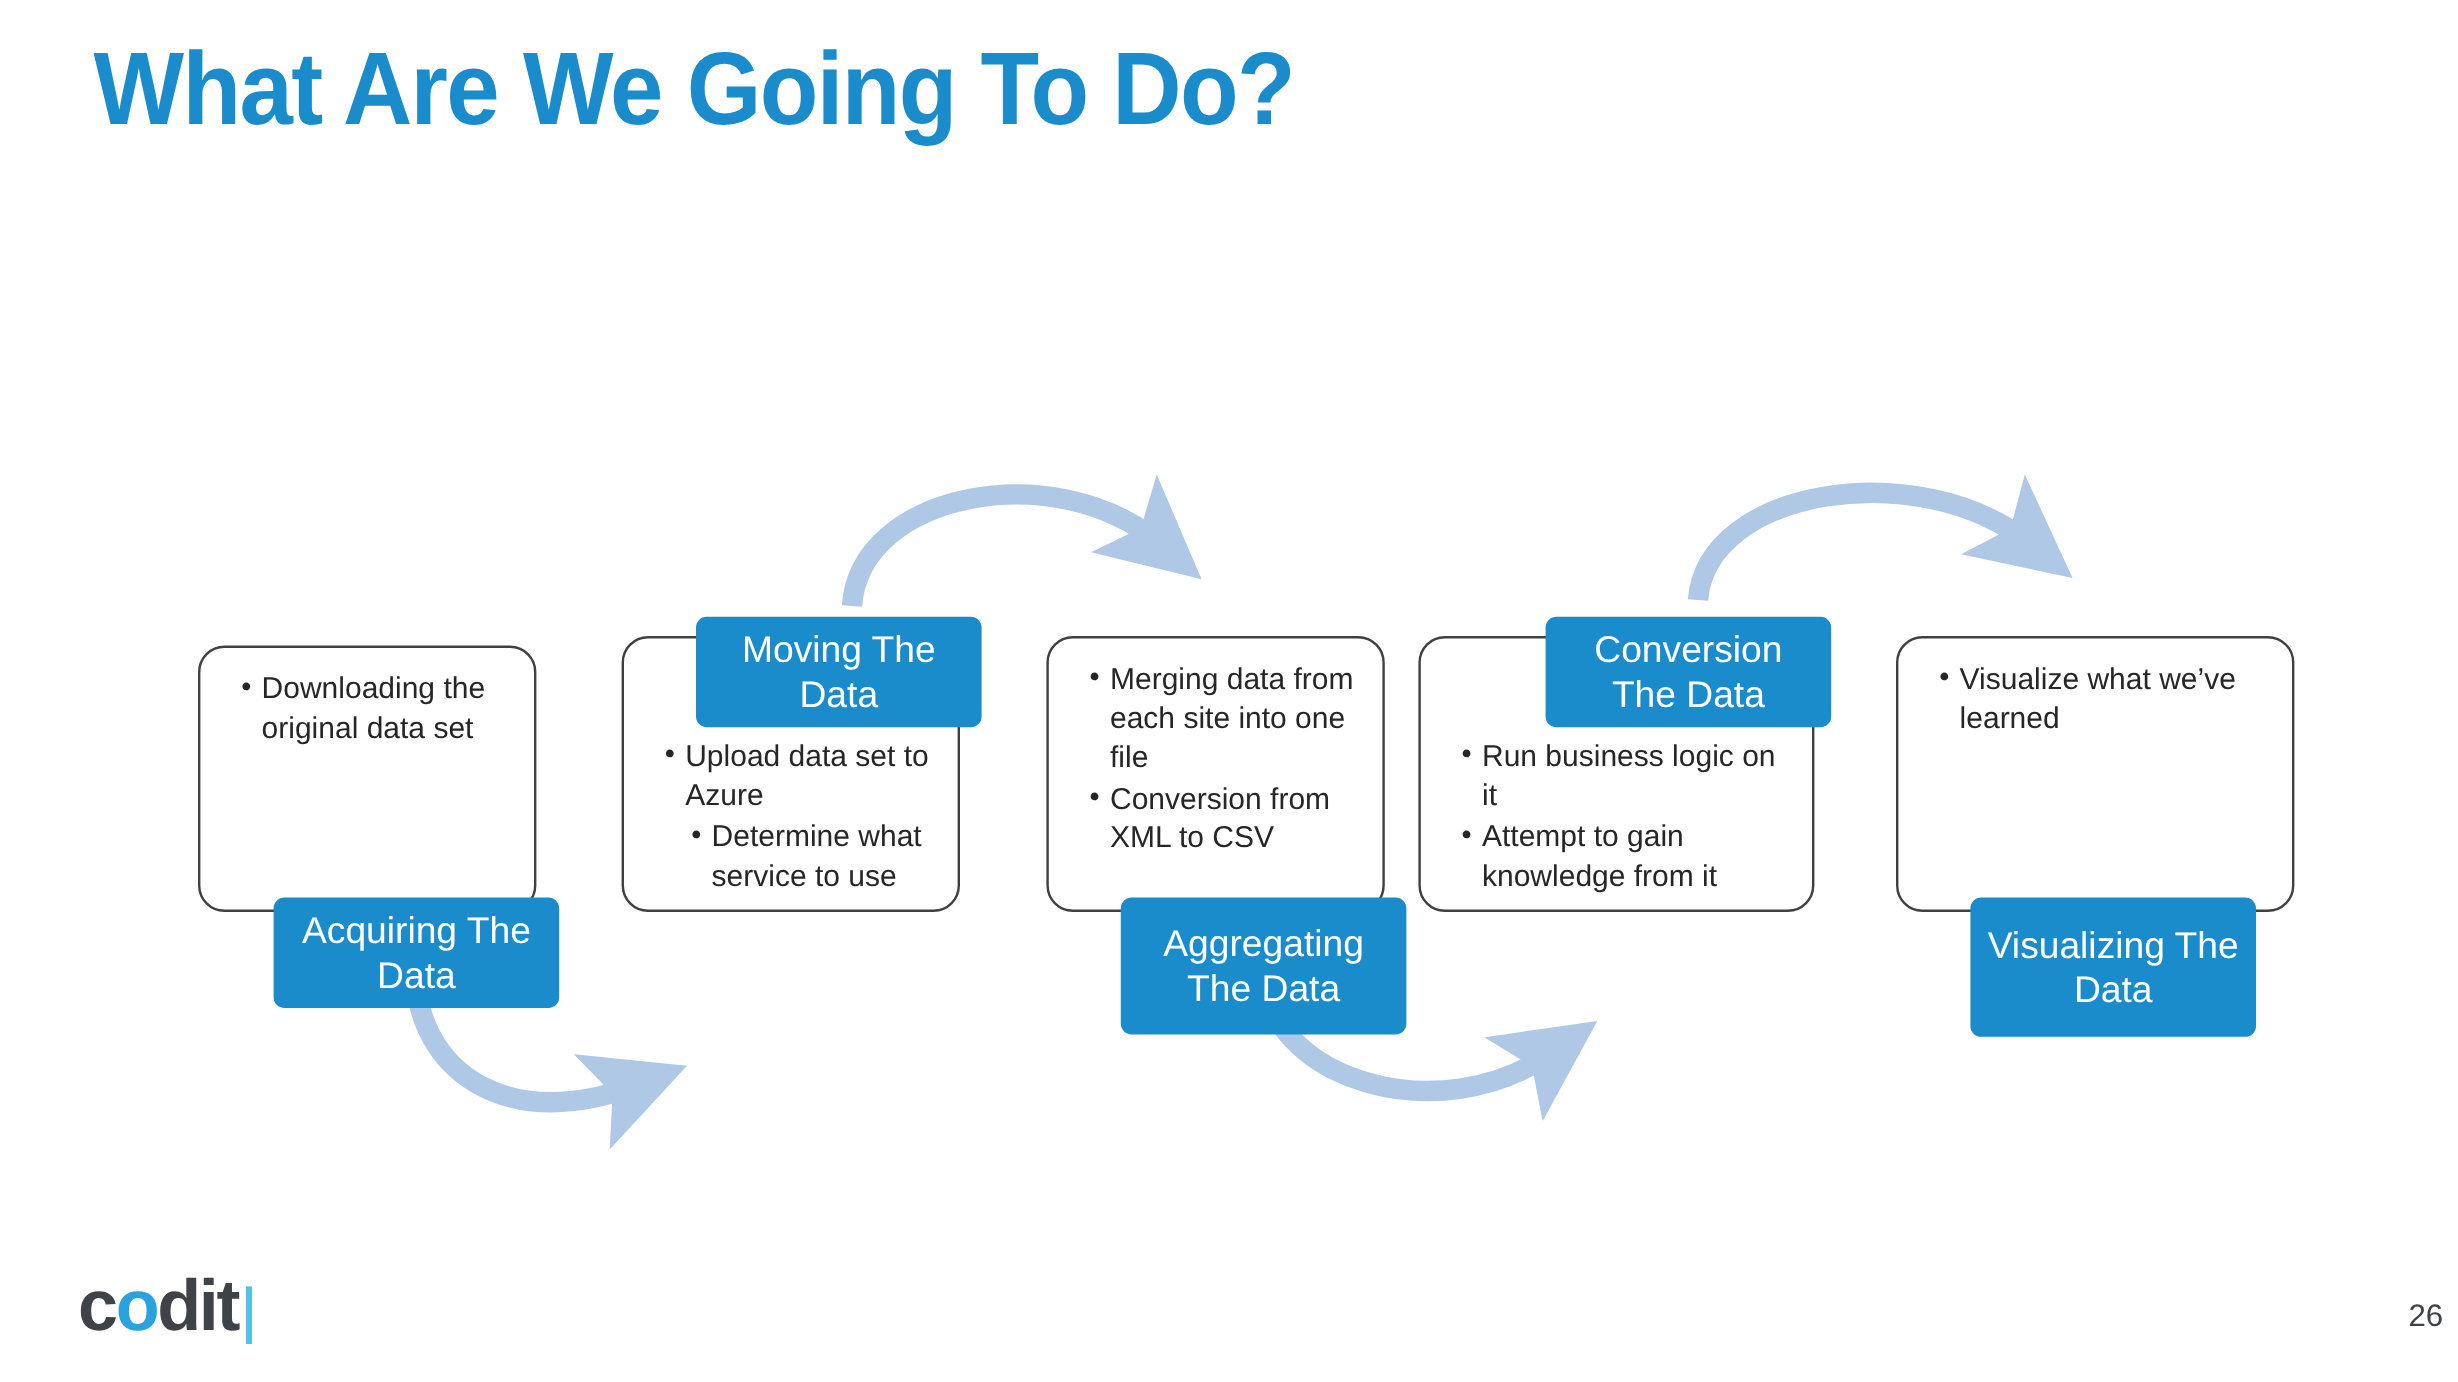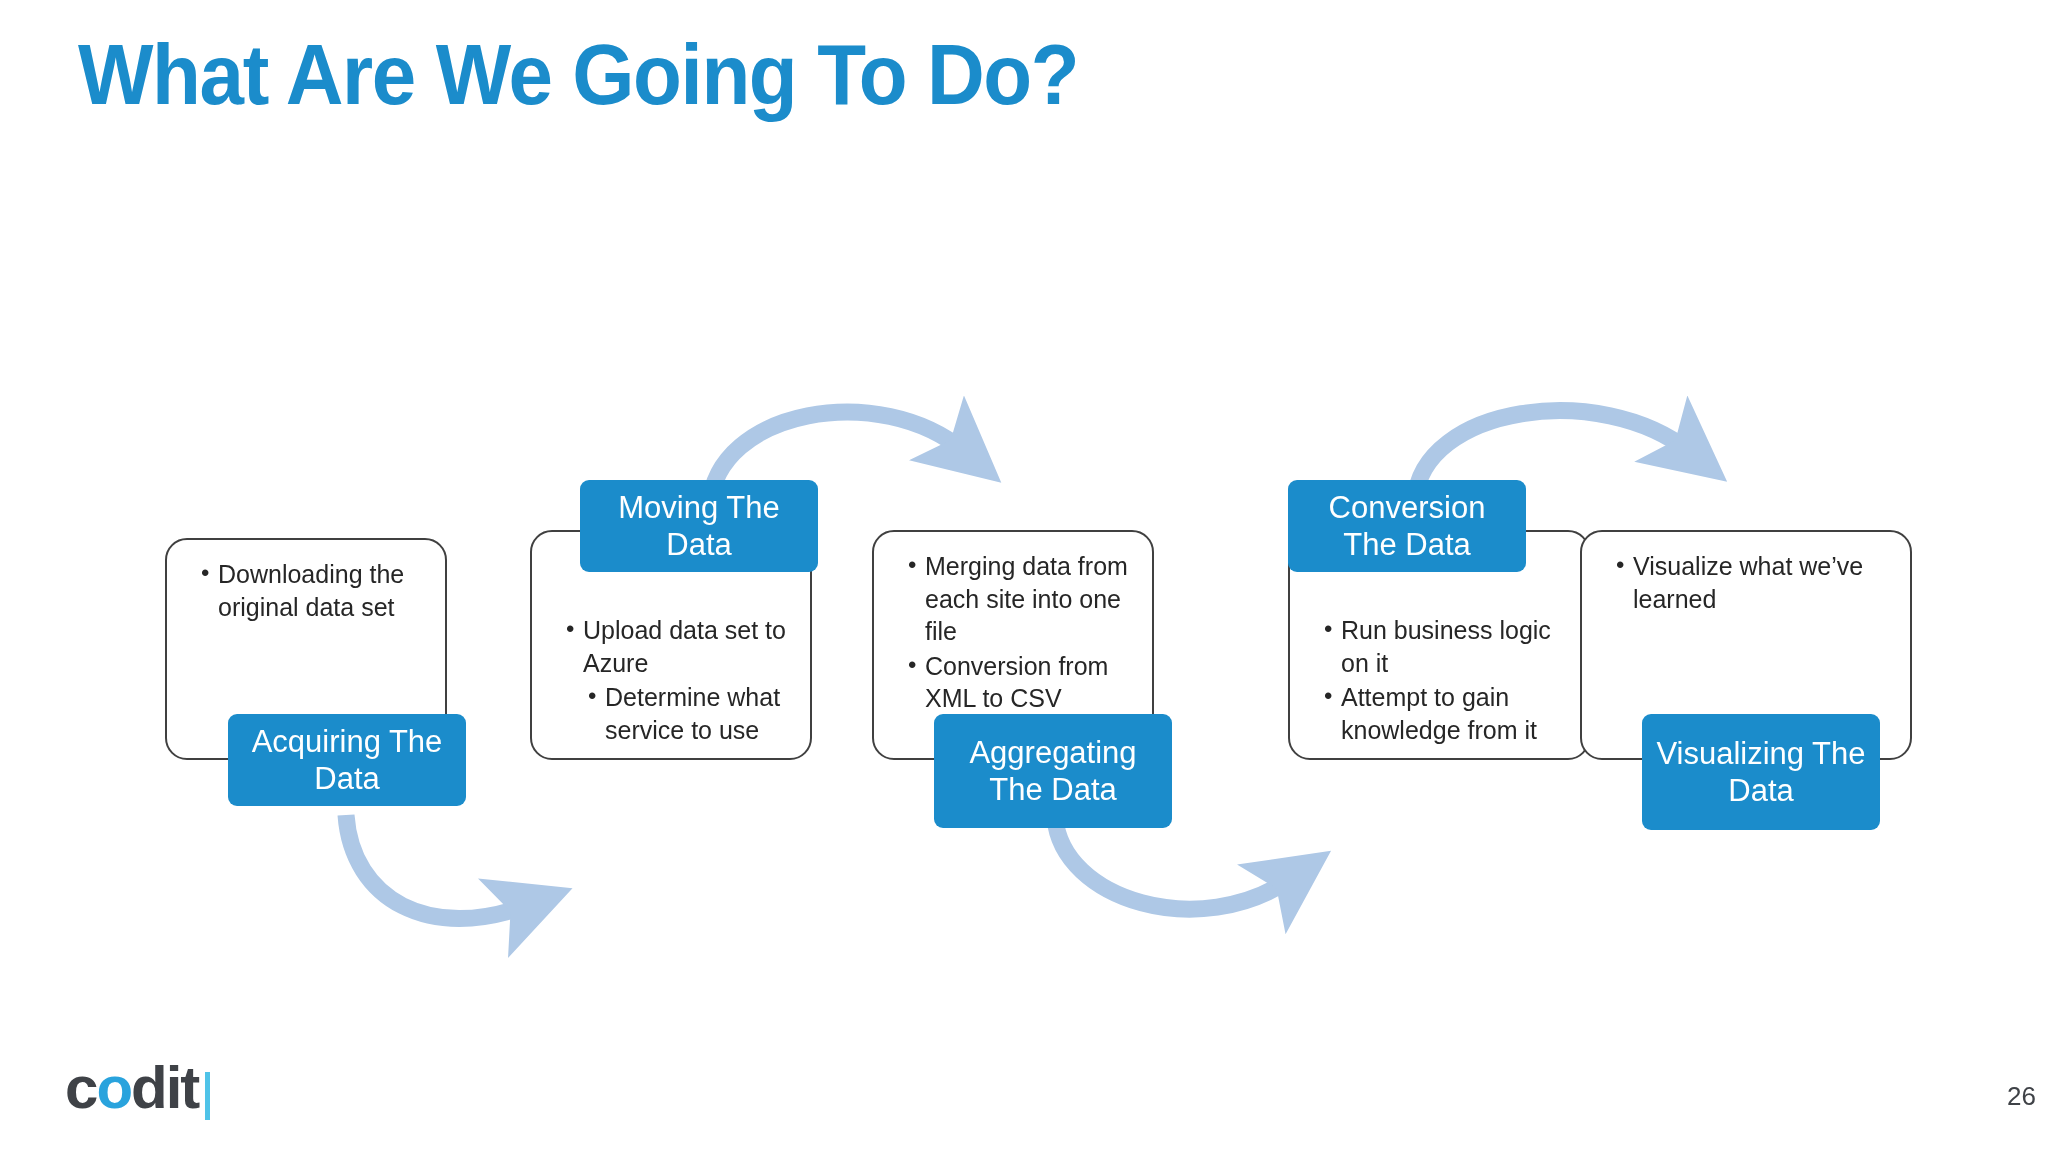--- a/index.html
+++ b/index.html
@@ -93,20 +93,21 @@
     color: #ffffff;
     font-family: "Liberation Sans", sans-serif;
     font-size: 31px;
     line-height: 1.20;
     text-align: center;
     display: flex;
     align-items: center;
     justify-content: center;
     padding: 4px 10px;
     z-index: 4;
+    margin-top: 34px;
   }
 
   
   .logo {
     position: absolute;
     left: 65px;
     top: 1058px;
     display: flex;
     align-items: flex-end;
     z-index: 5;
@@ -172,37 +173,37 @@
     </svg>
   </div>
 
   <div class="outline-box" style="left:165px; top:538px; width:282px; height:222px;">
     <ul class="bullets">
       <li>Downloading the original data set</li>
     </ul>
   </div>
   <div class="label-chip" style="left:228px; top:714px; width:238px; height:92px;">Acquiring The Data</div>
 
-  <div class="outline-box" style="left:518px; top:530px; width:282px; height:230px;margin-left:12px;">
+  <div class="outline-box" style="left:518px; top:530px; width:282px; height:230px;">
     <ul class="bullets" style="padding-top:82px;">
       <li>Upload data set to Azure</li>
       <li class="sub">Determine what service to use</li>
     </ul>
   </div>
   <div class="label-chip" style="left:580px; top:480px; width:238px; height:92px;">Moving The Data</div>
 
   <div class="outline-box" style="left:872px; top:530px; width:282px; height:230px;">
     <ul class="bullets">
       <li>Merging data from each site into one file</li>
       <li>Conversion from XML to CSV</li>
     </ul>
   </div>
   <div class="label-chip" style="left:934px; top:714px; width:238px; height:114px;">Aggregating The Data</div>
 
-  <div class="outline-box" style="left:1288px; top:530px; width:302px; height:230px;">
+  <div class="outline-box" style="left:1182px; top:530px; width:330px; height:230px;">
     <ul class="bullets" style="padding-top:82px;">
       <li>Run business logic on it</li>
       <li>Attempt to gain knowledge from it</li>
     </ul>
   </div>
   <div class="label-chip" style="left:1288px; top:480px; width:238px; height:92px;">Conversion The Data</div>
 
   <div class="outline-box" style="left:1580px; top:530px; width:332px; height:230px;">
     <ul class="bullets">
       <li>Visualize what we’ve learned</li>

